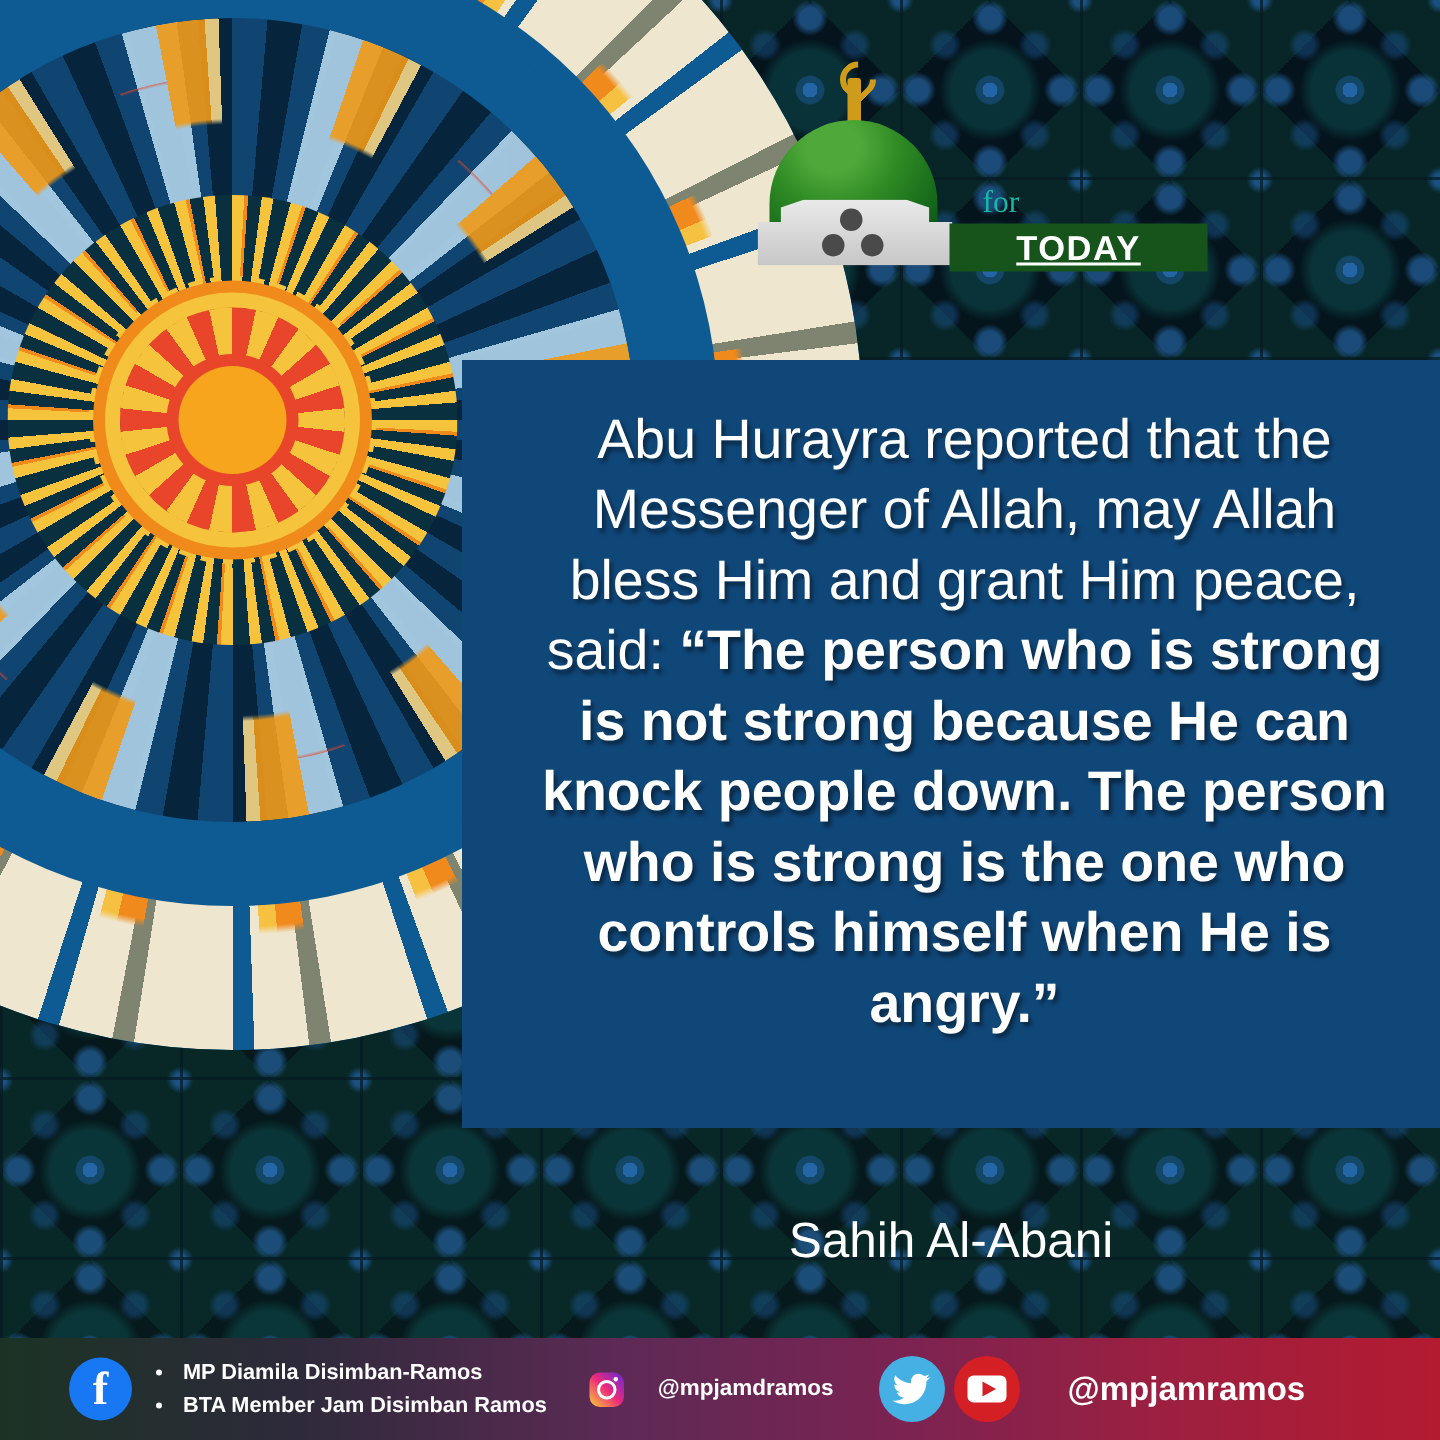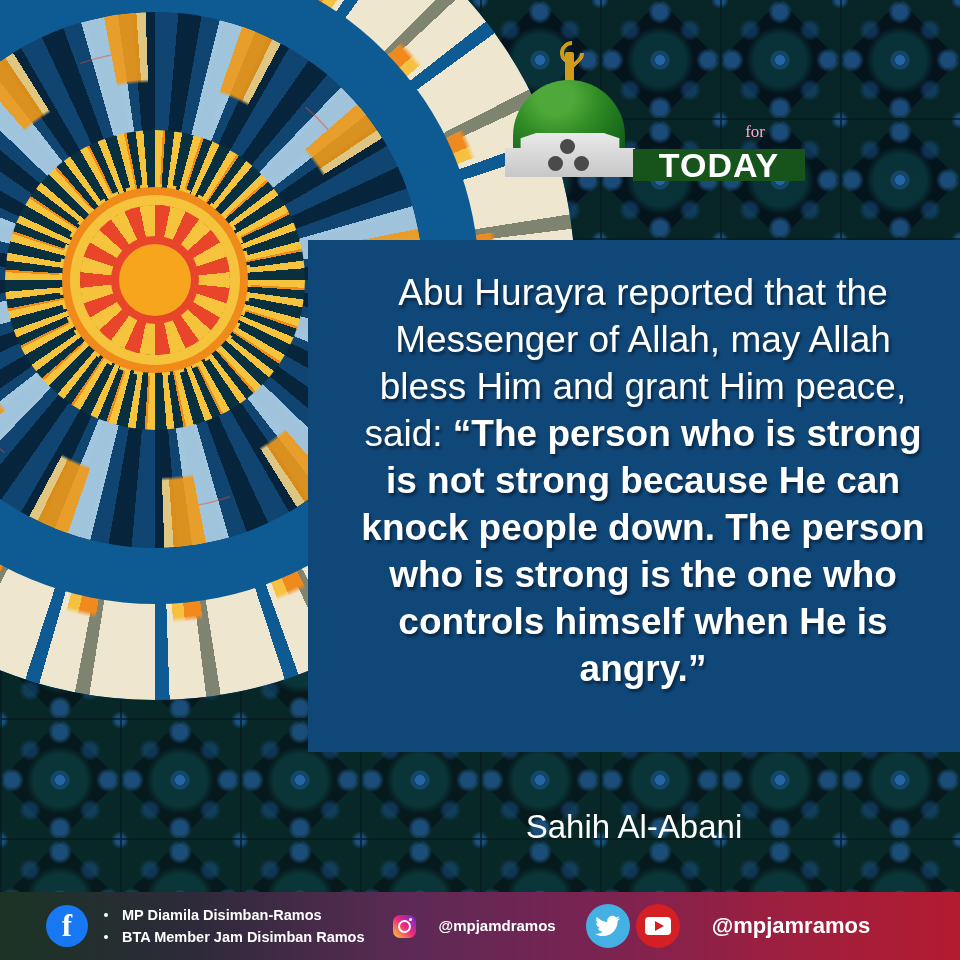--- a/index.html
+++ b/index.html
@@ -167,29 +167,29 @@
 
   .hadeeth-bar{
     position:absolute;left:110px;top:34px;width:190px;height:34px;
     background:#f4f4f4;display:flex;align-items:center;justify-content:center;
   }
   .hadeeth-bar span{
     color:#16461a;font-weight:bold;font-size:26px;letter-spacing:1.5px;
     font-family:"Liberation Sans",sans-serif;line-height:1;
   }
   .for-txt{
-    position:absolute;left:150px;top:70px;width:110px;text-align:right;
-    color:#f9a8d4;font-size:17px;font-family:"Liberation Serif",serif;
+    position:absolute;left:150px;top:70px;width:110px;text-align:left;
+    color:#14b8a6;font-size:21px;font-family:"Liberation Serif",serif;
   }
   .today-bar{
     position:absolute;left:128px;top:97px;width:172px;height:32px;
     background:#16541c;display:flex;align-items:center;justify-content:center;
   }
   .today-bar span{
-    color:#ffffff;font-weight:bold;font-size:34px;letter-spacing:1px;line-height:1;
+    color:#ffffff;font-weight:bold;font-size:23px;letter-spacing:1px;line-height:1;text-decoration:underline;
   }
 
   
   .quote-panel{
     position:absolute;left:308px;top:240px;width:652px;height:512px;
     background:#104779;
     box-sizing:border-box;
     padding:30px 30px 10px 48px;
     text-align:center;
   }

